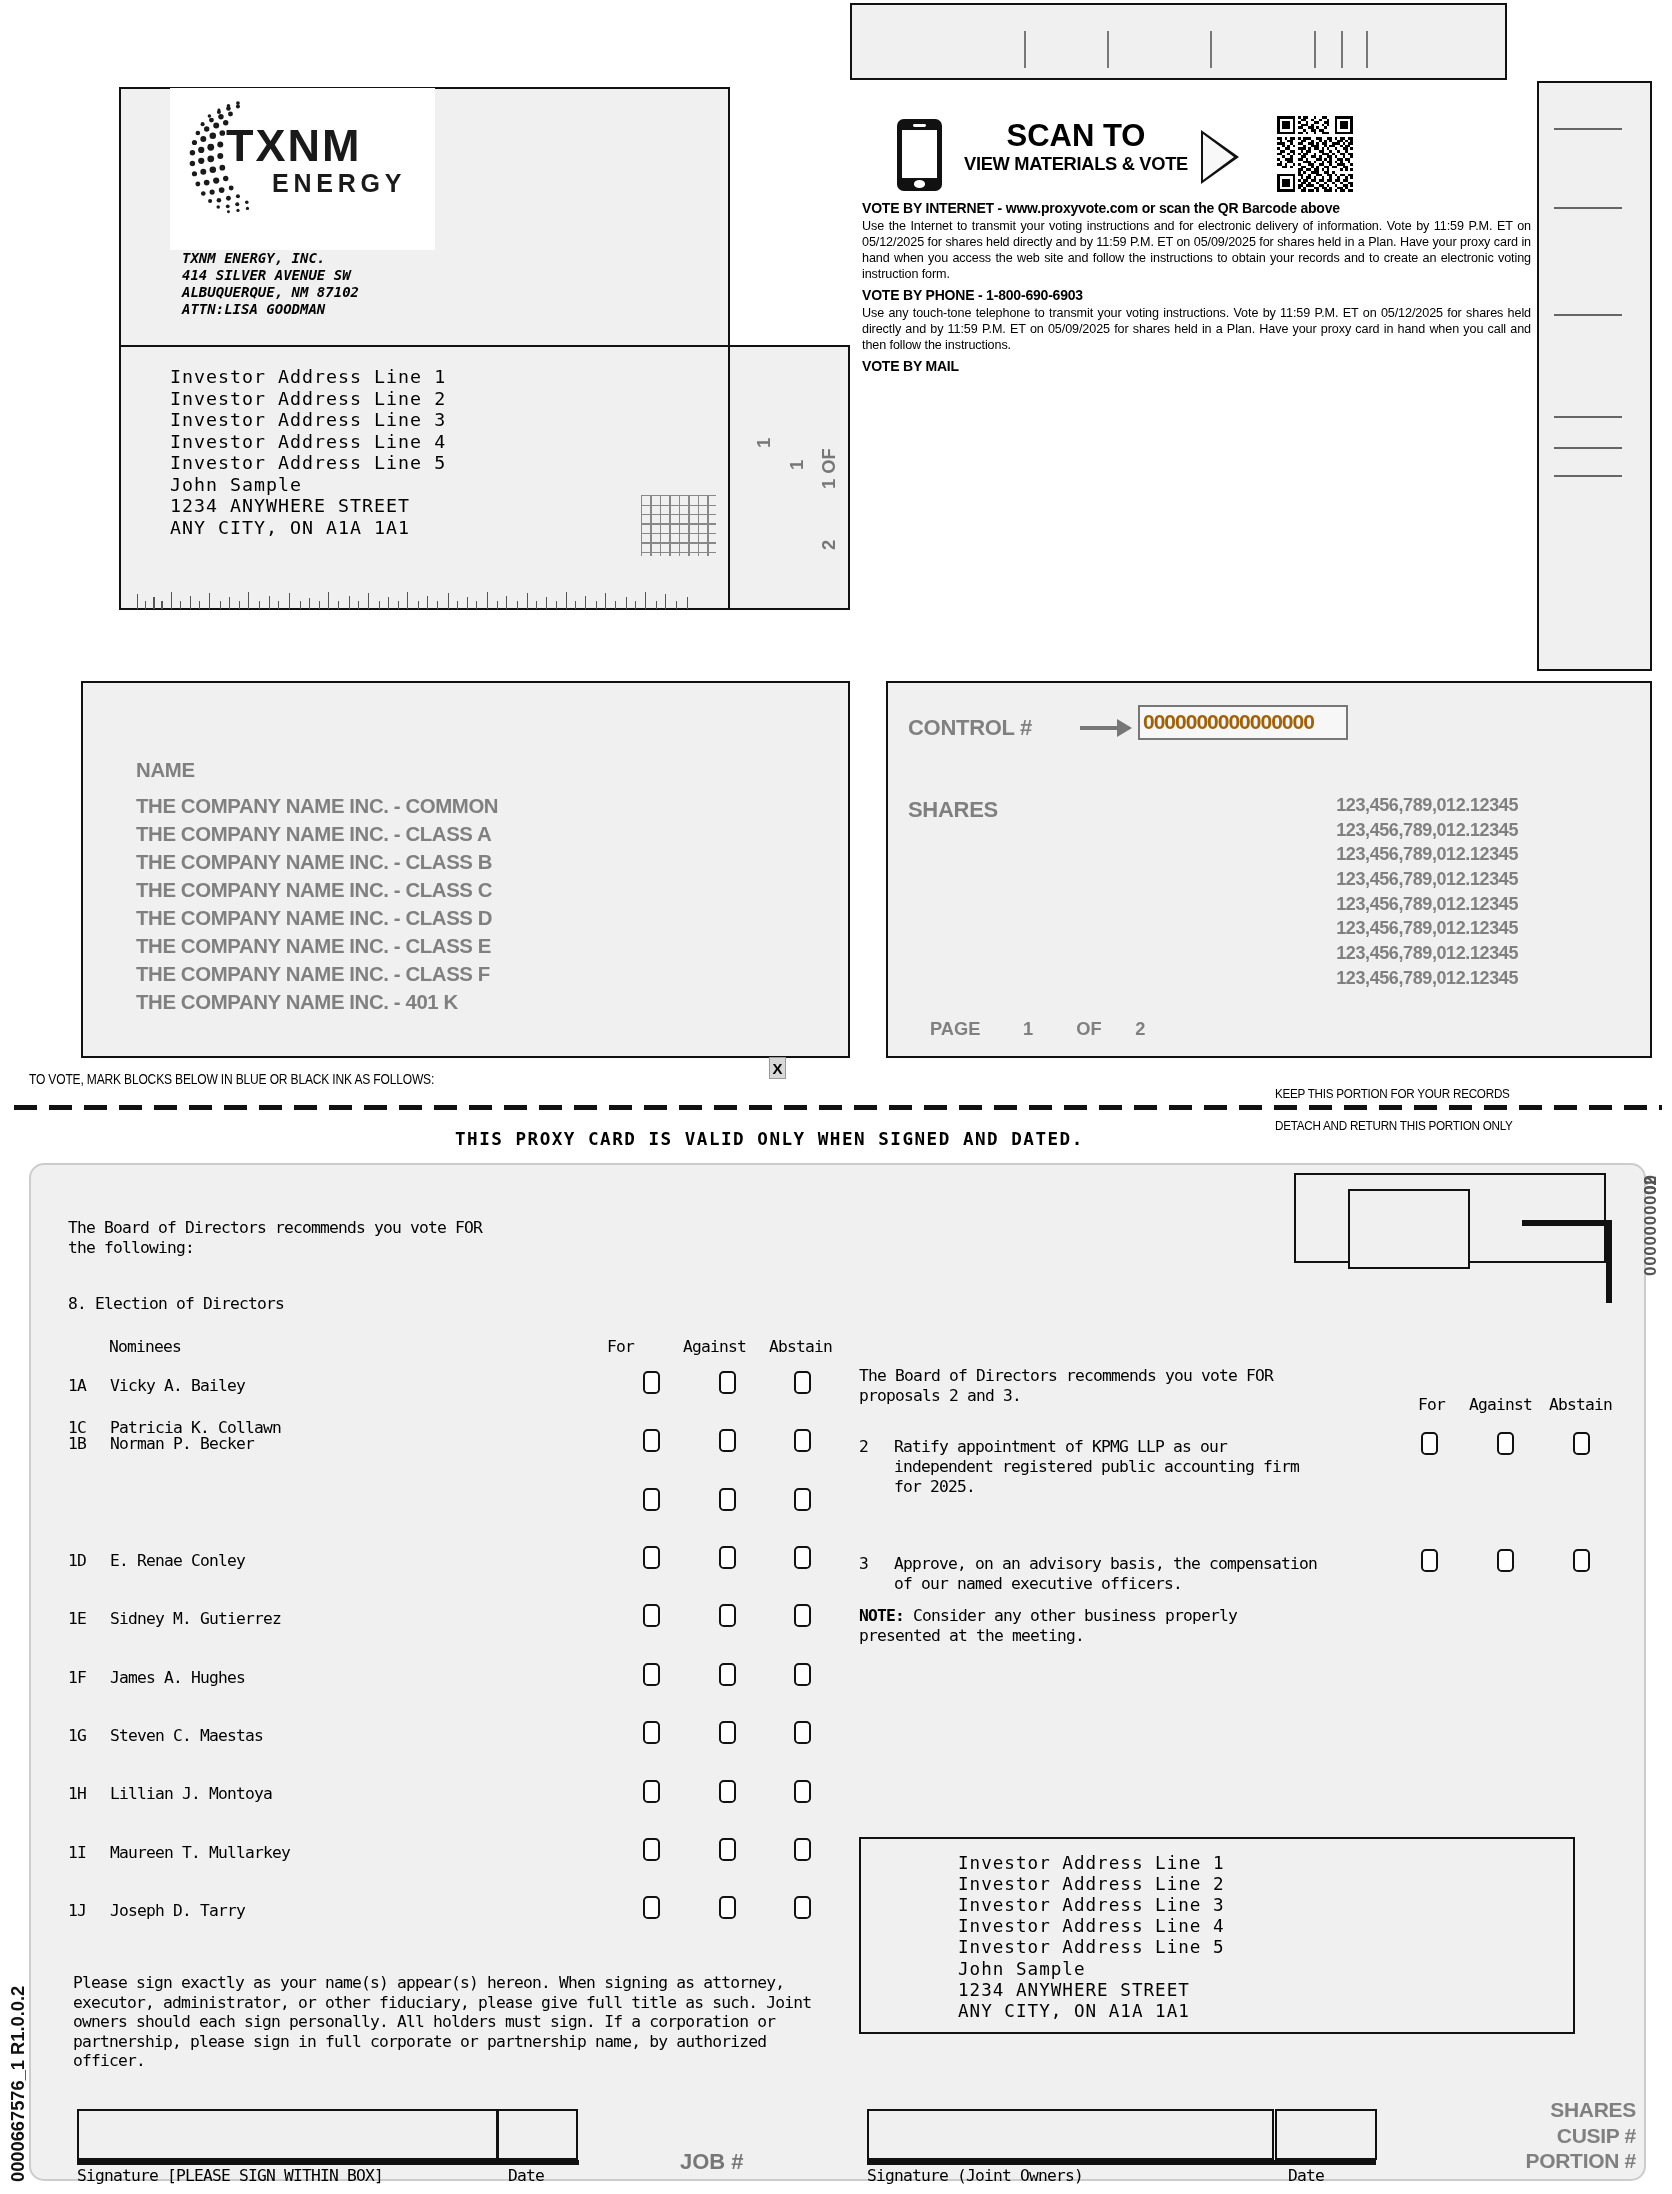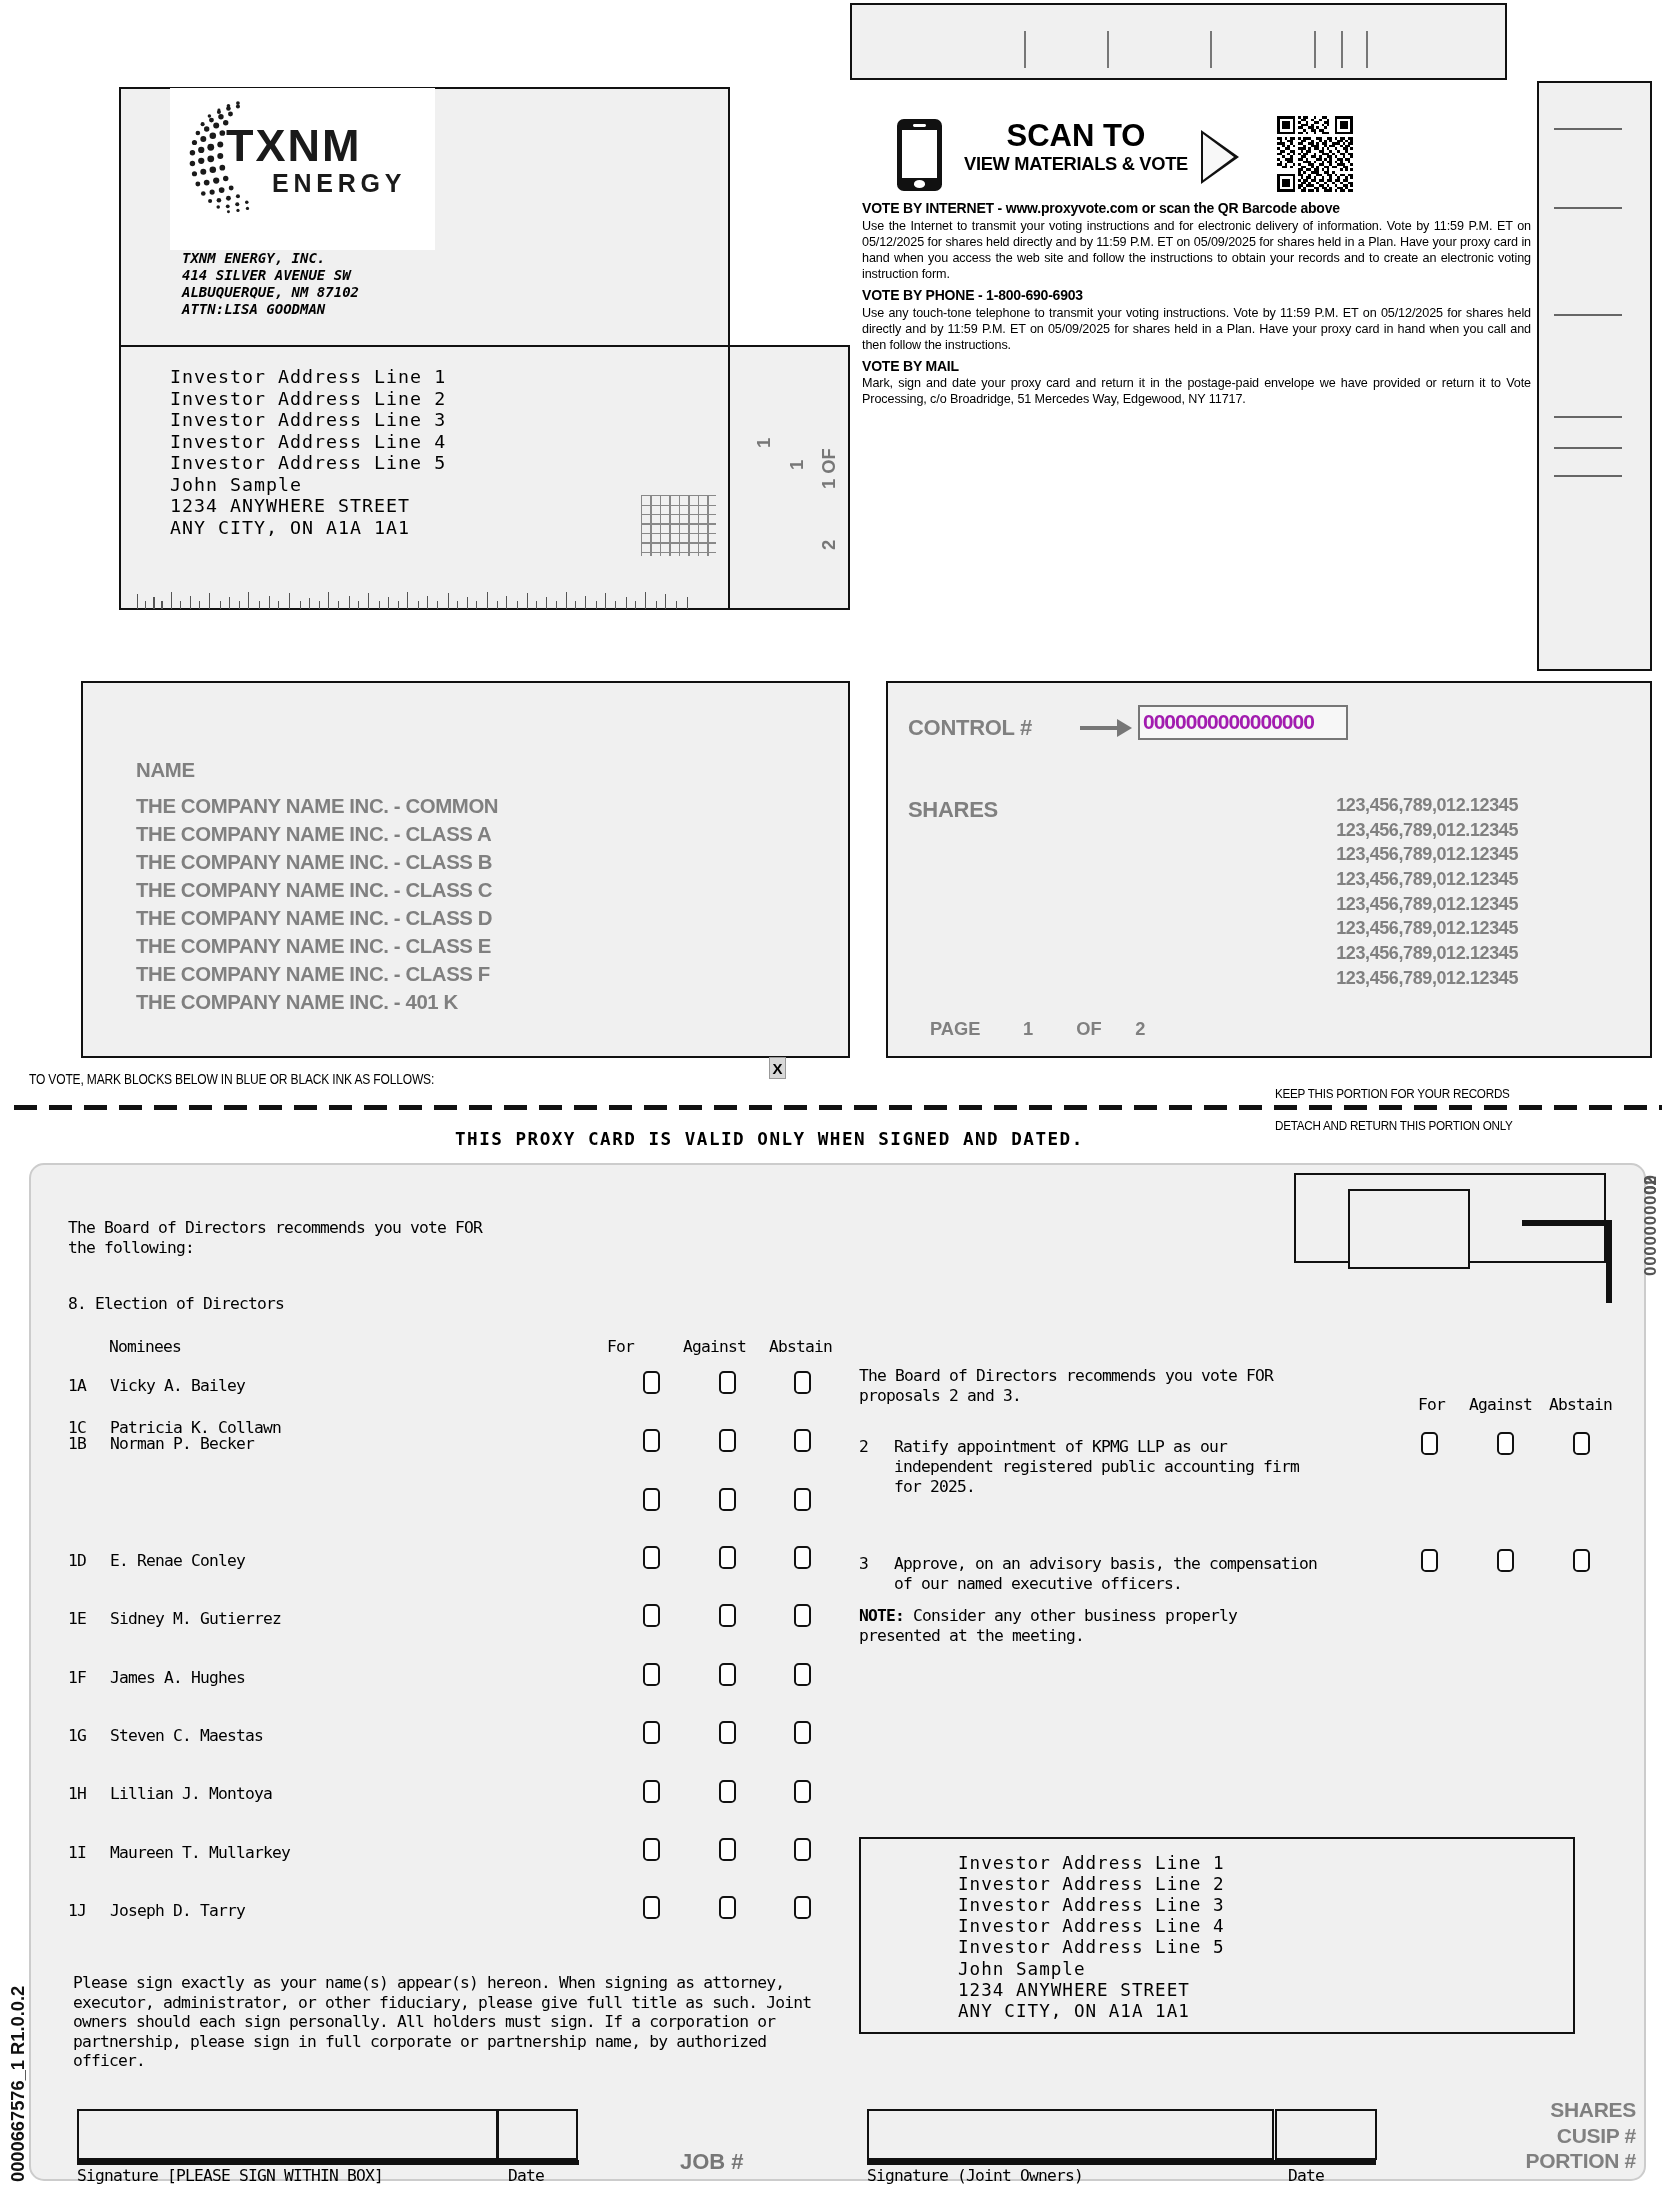--- a/index.html
+++ b/index.html
@@ -140,21 +140,21 @@
     left:1117px; top:719px; width:0;height:0;
     border-top:9.5px solid transparent; border-bottom:9.5px solid transparent;
     border-left:15px solid #777;
   }
   #ctrl-box {
     left:1138px; top:705px; width:210px; height:35px;
     background:#f7f7f7; border:2px solid #777;
   }
   #ctrl-num {
     left:1143px; top:710px; font-size:21px; font-weight:700;
-    letter-spacing:-1px; color:#a21caf;
+    letter-spacing:-1px; color:#a16207;
     font-family:"Liberation Sans", sans-serif;
     text-align:right;
   }
   #shares-label { left:908px; top:797px; font-size:22px; letter-spacing:-0.3px; }
   #shares-list {
     left:1202px; top:793px; font-size:18px; line-height:1.37;
     letter-spacing:-0.4px; text-align:right; width:316px;
   }
   #page-row { left:930px; top:1018px; font-size:18.3px; letter-spacing:0px; }
   #page-row span { display:inline-block; }
@@ -658,21 +658,20 @@
           <rect x="27" y="28" width="2" height="1"></rect>
       </g>
     </svg>
   </div>
 
   <div class="vi-head">VOTE BY INTERNET - www.proxyvote.com or scan the QR Barcode above</div>
   <div class="vi-body">Use the Internet to transmit your voting instructions and for electronic delivery of information. Vote by 11:59 P.M. ET on 05/12/2025 for shares held directly and by 11:59 P.M. ET on 05/09/2025 for shares held in a Plan. Have your proxy card in hand when you access the web site and follow the instructions to obtain your records and to create an electronic voting instruction form.</div>
   <div class="vi-head">VOTE BY PHONE - 1-800-690-6903</div>
   <div class="vi-body">Use any touch-tone telephone to transmit your voting instructions. Vote by 11:59 P.M. ET on 05/12/2025 for shares held directly and by 11:59 P.M. ET on 05/09/2025 for shares held in a Plan. Have your proxy card in hand when you call and then follow the instructions.</div>
   <div class="vi-head">VOTE BY MAIL</div>
-  <div class="vi-body">Mark, sign and date your proxy card and return it in the postage-paid envelope we have provided or return it to Vote Processing, c/o Broadridge, 51 Mercedes Way, Edgewood, NY 11717.</div>
 </div>
 
 <div class="abs" id="name-panel"></div>
 <div class="abs grey-bold" id="name-hdr">NAME</div>
 <div class="abs grey-bold" id="name-list">
   <div>THE COMPANY NAME INC. - COMMON</div>
   <div>THE COMPANY NAME INC. - CLASS A</div>
   <div>THE COMPANY NAME INC. - CLASS B</div>
   <div>THE COMPANY NAME INC. - CLASS C</div>
   <div>THE COMPANY NAME INC. - CLASS D</div>

